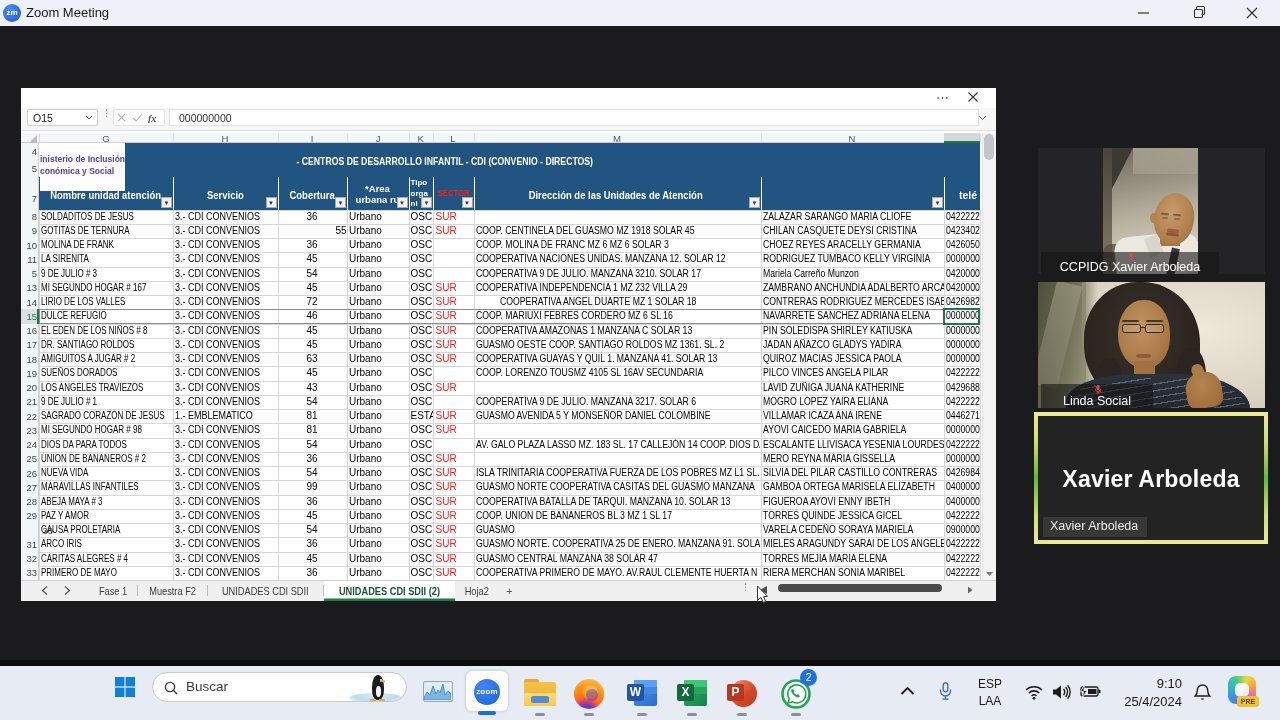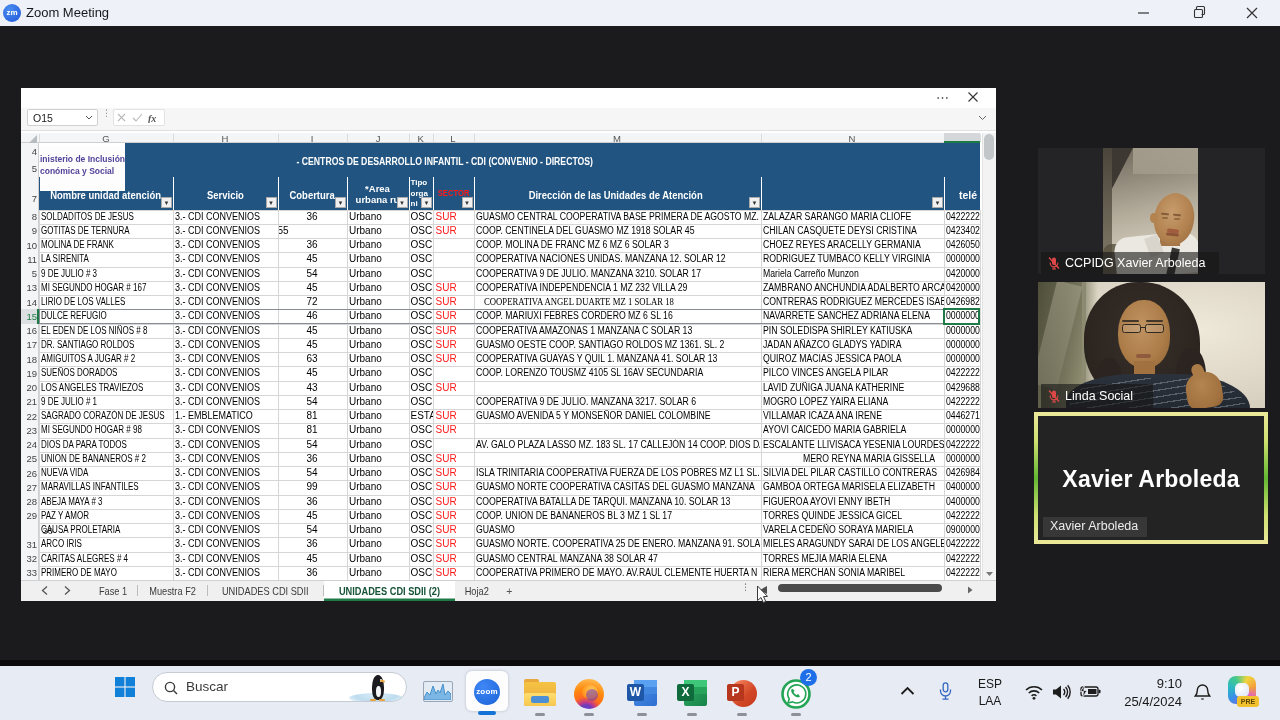--- a/index.html
+++ b/index.html
@@ -23,21 +23,21 @@
 .drop{position:absolute;width:11px;height:11px;background:#f0f0f0;border:0.5px solid #aaa;color:#333;font-size:6px;line-height:10px;text-align:center;}
 .tab{position:relative;display:inline-block;padding:0 8px;color:#3b3b3b;font-size:10.5px;line-height:20px;}
 .tsep{display:inline-block;width:1px;height:11px;background:#bdbdbd;vertical-align:middle;}
 .sq{display:inline-block;transform:scaleX(0.8);transform-origin:0 50%;white-space:nowrap;}
 .sq87{display:inline-block;transform:scaleX(0.87);transform-origin:0 50%;white-space:nowrap;}
 .sq90{display:inline-block;transform:scaleX(0.9);transform-origin:0 50%;white-space:nowrap;}
 .sqc{display:inline-block;transform:scaleX(0.9);transform-origin:50% 50%;white-space:nowrap;}
 .sqt{display:inline-block;transform:scaleX(0.88);transform-origin:50% 50%;white-space:nowrap;}
 
 .vtile{position:absolute;background:#202022;overflow:hidden;}
-.vlabel{position:absolute;background:rgba(22,22,22,0.6);color:#fff;display:flex;align-items:center;}
+.vlabel{position:absolute;background:rgba(22,22,22,0.6);color:#fff;display:flex;align-items:center;flex-direction:column;}
 
 #taskbar{left:0;top:666px;width:1280px;height:54px;background:#e7ebf3;}
 .dash{position:absolute;top:713px;width:10px;height:3px;border-radius:1.5px;background:#8d9099;}
 .tray{position:absolute;color:#191919;}
 </style></head>
 <body>
 <div id="page">
 <div class="abs" id="titlebar"></div>
 <div class="abs" id="zmlogo">zm</div>
 <div class="abs" id="zmtitle">Zoom Meeting</div>
@@ -60,20 +60,21 @@
 <svg class="abs" style="left:64px;top:27px" width="8" height="6">
         <path d="M1 1 l3 3 l3 -3" fill="none" stroke="#555" stroke-width="1"></path>
       </svg>
 <div class="abs" style="left:81px;top:23px;color:#777;font-size:9px;line-height:4.5px;">⋮</div>
 <div class="abs" style="left:92px;top:21px;width:52px;height:17px;background:#fff;border:1px solid #e2e2e2;border-radius:2px;"></div>
 <svg class="abs" style="left:96px;top:25px" width="44" height="10">
         <path d="M1 1 l7 7 M8 1 l-7 7" stroke="#b8b8b8" stroke-width="1.1"></path>
         <path d="M16 5 l3 3 l6 -7" fill="none" stroke="#b8b8b8" stroke-width="1.1"></path>
         <text x="31" y="9" font-size="10" font-style="italic" font-weight="700" fill="#555" font-family="Liberation Serif,serif">fx</text>
       </svg>
+<div class="abs" style="left:148px;top:21px;width:810px;height:17px;background:#fff;border:1px solid #e2e2e2;font-size:10.5px;color:#333;line-height:16px;padding-left:9px;">000000000</div>
 <svg class="abs" style="left:957px;top:27px" width="10" height="7">
         <path d="M1 1 l3.5 3.5 l3.5 -3.5" fill="none" stroke="#666" stroke-width="1"></path>
       </svg>
 <div class="abs" style="left:0;top:45px;width:959px;height:10px;background:#f4f5f6;border-bottom:1px solid #cfcfcf;"></div>
 <div class="abs" style="left:8px;top:46.5px;width:0;height:0;border-left:8px solid transparent;border-bottom:8px solid #b7bcc0;"></div>
 <div class="collab" style="left:65.0px;top:45px;width:40px;">G</div>
 <div class="collab" style="left:184.0px;top:45px;width:40px;">H</div>
 <div class="collab" style="left:271.0px;top:45px;width:40px;">I</div>
 <div class="collab" style="left:337.0px;top:45px;width:40px;">J</div>
 <div class="collab" style="left:379.7px;top:45px;width:40px;">K</div>
@@ -152,26 +153,25 @@
 <div class="drop" style="left:728px;top:109px;">▼</div>
 <div class="drop" style="left:911px;top:109px;">▼</div>
 <div class="abs" style="left:19px;top:59px;width:85px;height:44px;background:#fdfdfd;"></div>
 <div class="abs" style="left:19px;top:66px;width:85px;height:25px;overflow:hidden;color:#53429a;font-weight:700;font-size:8.5px;line-height:11.5px;white-space:nowrap;">inisterio de Inclusión<br>conómica y Social</div>
 <div class="cell" style="left:20px;top:121.7px;width:131px;"><span class="sq">SOLDADITOS DE JESUS</span></div>
 <div class="cell" style="left:154px;top:121.7px;width:101px;"><span class="sq90">3.- CDI CONVENIOS</span></div>
 <div class="cell" style="left:256.5px;top:121.7px;width:69px;text-align:center;">36</div>
 <div class="cell" style="left:328px;top:121.7px;width:59px;">Urbano</div>
 <div class="cell" style="left:389.5px;top:121.7px;width:22.5px;">OSC</div>
 <div class="cell" style="left:414.5px;top:121.7px;width:37px;color:#ff1a1a;">SUR</div>
-<div class="cell" style="left:455px;top:121.7px;width:284px;"><span class="sq87">GUASMO CENTRAL COOPERATIVA BASE PRIMERA DE AGOSTO MZ.</span></div>
 <div class="cell" style="left:742px;top:121.7px;width:181px;"><span class="sq87">ZALAZAR SARANGO MARIA CLIOFE</span></div>
 <div class="cell" style="left:925px;top:121.7px;width:34px;"><span class="sq87">04222222</span></div>
 <div class="cell" style="left:20px;top:135.9px;width:131px;"><span class="sq">GOTITAS DE TERNURA</span></div>
 <div class="cell" style="left:154px;top:135.9px;width:101px;"><span class="sq90">3.- CDI CONVENIOS</span></div>
-<div class="cell" style="left:256.5px;top:135.9px;width:69px;text-align:left;">55</div>
+<div class="cell" style="left:256.5px;top:135.9px;width:69px;text-align:right;">55</div>
 <div class="cell" style="left:328px;top:135.9px;width:59px;">Urbano</div>
 <div class="cell" style="left:389.5px;top:135.9px;width:22.5px;">OSC</div>
 <div class="cell" style="left:414.5px;top:135.9px;width:37px;color:#ff1a1a;">SUR</div>
 <div class="cell" style="left:455px;top:135.9px;width:284px;"><span class="sq87">COOP. CENTINELA DEL GUASMO MZ 1918 SOLAR 45</span></div>
 <div class="cell" style="left:742px;top:135.9px;width:181px;"><span class="sq87">CHILAN CASQUETE DEYSI CRISTINA</span></div>
 <div class="cell" style="left:925px;top:135.9px;width:34px;"><span class="sq87">04234025</span></div>
 <div class="cell" style="left:20px;top:150.2px;width:131px;"><span class="sq">MOLINA DE FRANK</span></div>
 <div class="cell" style="left:154px;top:150.2px;width:101px;"><span class="sq90">3.- CDI CONVENIOS</span></div>
 <div class="cell" style="left:256.5px;top:150.2px;width:69px;text-align:center;">36</div>
 <div class="cell" style="left:328px;top:150.2px;width:59px;">Urbano</div>
@@ -203,21 +203,21 @@
 <div class="cell" style="left:414.5px;top:192.9px;width:37px;color:#ff1a1a;">SUR</div>
 <div class="cell" style="left:455px;top:192.9px;width:284px;"><span class="sq87">COOPERATIVA INDEPENDENCIA 1 MZ 232 VILLA 29</span></div>
 <div class="cell" style="left:742px;top:192.9px;width:181px;"><span class="sq87">ZAMBRANO ANCHUNDIA ADALBERTO ARCADIO</span></div>
 <div class="cell" style="left:925px;top:192.9px;width:34px;"><span class="sq87">04200000</span></div>
 <div class="cell" style="left:20px;top:207.2px;width:131px;"><span class="sq">LIRIO DE LOS VALLES</span></div>
 <div class="cell" style="left:154px;top:207.2px;width:101px;"><span class="sq90">3.- CDI CONVENIOS</span></div>
 <div class="cell" style="left:256.5px;top:207.2px;width:69px;text-align:center;">72</div>
 <div class="cell" style="left:328px;top:207.2px;width:59px;">Urbano</div>
 <div class="cell" style="left:389.5px;top:207.2px;width:22.5px;">OSC</div>
 <div class="cell" style="left:414.5px;top:207.2px;width:37px;color:#ff1a1a;">SUR</div>
-<div class="cell" style="left:463px;top:207.2px;width:296px;font-family:Liberation Serif, serif;"><span class="sq87">COOPERATIVA ANGEL DUARTE MZ 1 SOLAR 18</span></div>
+<div class="cell" style="left:479px;top:207.2px;width:296px;"><span class="sq87">COOPERATIVA ANGEL DUARTE MZ 1 SOLAR 18</span></div>
 <div class="cell" style="left:742px;top:207.2px;width:181px;"><span class="sq87">CONTRERAS RODRIGUEZ MERCEDES ISABEL</span></div>
 <div class="cell" style="left:925px;top:207.2px;width:34px;"><span class="sq87">04269825</span></div>
 <div class="cell" style="left:20px;top:221.4px;width:131px;"><span class="sq">DULCE REFUGIO</span></div>
 <div class="cell" style="left:154px;top:221.4px;width:101px;"><span class="sq90">3.- CDI CONVENIOS</span></div>
 <div class="cell" style="left:256.5px;top:221.4px;width:69px;text-align:center;">46</div>
 <div class="cell" style="left:328px;top:221.4px;width:59px;">Urbano</div>
 <div class="cell" style="left:389.5px;top:221.4px;width:22.5px;">OSC</div>
 <div class="cell" style="left:414.5px;top:221.4px;width:37px;color:#ff1a1a;">SUR</div>
 <div class="cell" style="left:455px;top:221.4px;width:284px;"><span class="sq87">COOP. MARIUXI FEBRES CORDERO MZ 6 SL 16</span></div>
 <div class="cell" style="left:742px;top:221.4px;width:181px;"><span class="sq87">NAVARRETE SANCHEZ ADRIANA ELENA</span></div>
@@ -297,21 +297,21 @@
 <div class="cell" style="left:389.5px;top:349.6px;width:22.5px;">OSC</div>
 <div class="cell" style="left:455px;top:349.6px;width:284px;"><span class="sq87">AV. GALO PLAZA LASSO MZ. 183 SL. 17 CALLEJÓN 14 COOP. DIOS DA</span></div>
 <div class="cell" style="left:742px;top:349.6px;width:181px;"><span class="sq87">ESCALANTE LLIVISACA YESENIA LOURDES</span></div>
 <div class="cell" style="left:925px;top:349.6px;width:34px;"><span class="sq87">04222222</span></div>
 <div class="cell" style="left:20px;top:363.8px;width:131px;"><span class="sq">UNION DE BANANEROS # 2</span></div>
 <div class="cell" style="left:154px;top:363.8px;width:101px;"><span class="sq90">3.- CDI CONVENIOS</span></div>
 <div class="cell" style="left:256.5px;top:363.8px;width:69px;text-align:center;">36</div>
 <div class="cell" style="left:328px;top:363.8px;width:59px;">Urbano</div>
 <div class="cell" style="left:389.5px;top:363.8px;width:22.5px;">OSC</div>
 <div class="cell" style="left:414.5px;top:363.8px;width:37px;color:#ff1a1a;">SUR</div>
-<div class="cell" style="left:742px;top:363.8px;width:181px;margin-left:40px;"><span class="sq87">MERO REYNA MARIA GISSELLA</span></div>
+<div class="cell" style="left:742px;top:363.8px;width:181px;"><span class="sq87">MERO REYNA MARIA GISSELLA</span></div>
 <div class="cell" style="left:925px;top:363.8px;width:34px;"><span class="sq87">00000000</span></div>
 <div class="cell" style="left:20px;top:378.1px;width:131px;"><span class="sq">NUEVA VIDA</span></div>
 <div class="cell" style="left:154px;top:378.1px;width:101px;"><span class="sq90">3.- CDI CONVENIOS</span></div>
 <div class="cell" style="left:256.5px;top:378.1px;width:69px;text-align:center;">54</div>
 <div class="cell" style="left:328px;top:378.1px;width:59px;">Urbano</div>
 <div class="cell" style="left:389.5px;top:378.1px;width:22.5px;">OSC</div>
 <div class="cell" style="left:414.5px;top:378.1px;width:37px;color:#ff1a1a;">SUR</div>
 <div class="cell" style="left:455px;top:378.1px;width:284px;"><span class="sq87">ISLA TRINITARIA  COOPERATIVA FUERZA DE LOS POBRES MZ L1 SL.</span></div>
 <div class="cell" style="left:742px;top:378.1px;width:181px;"><span class="sq87">SILVIA DEL PILAR CASTILLO CONTRERAS</span></div>
 <div class="cell" style="left:925px;top:378.1px;width:34px;"><span class="sq87">04269845</span></div>

